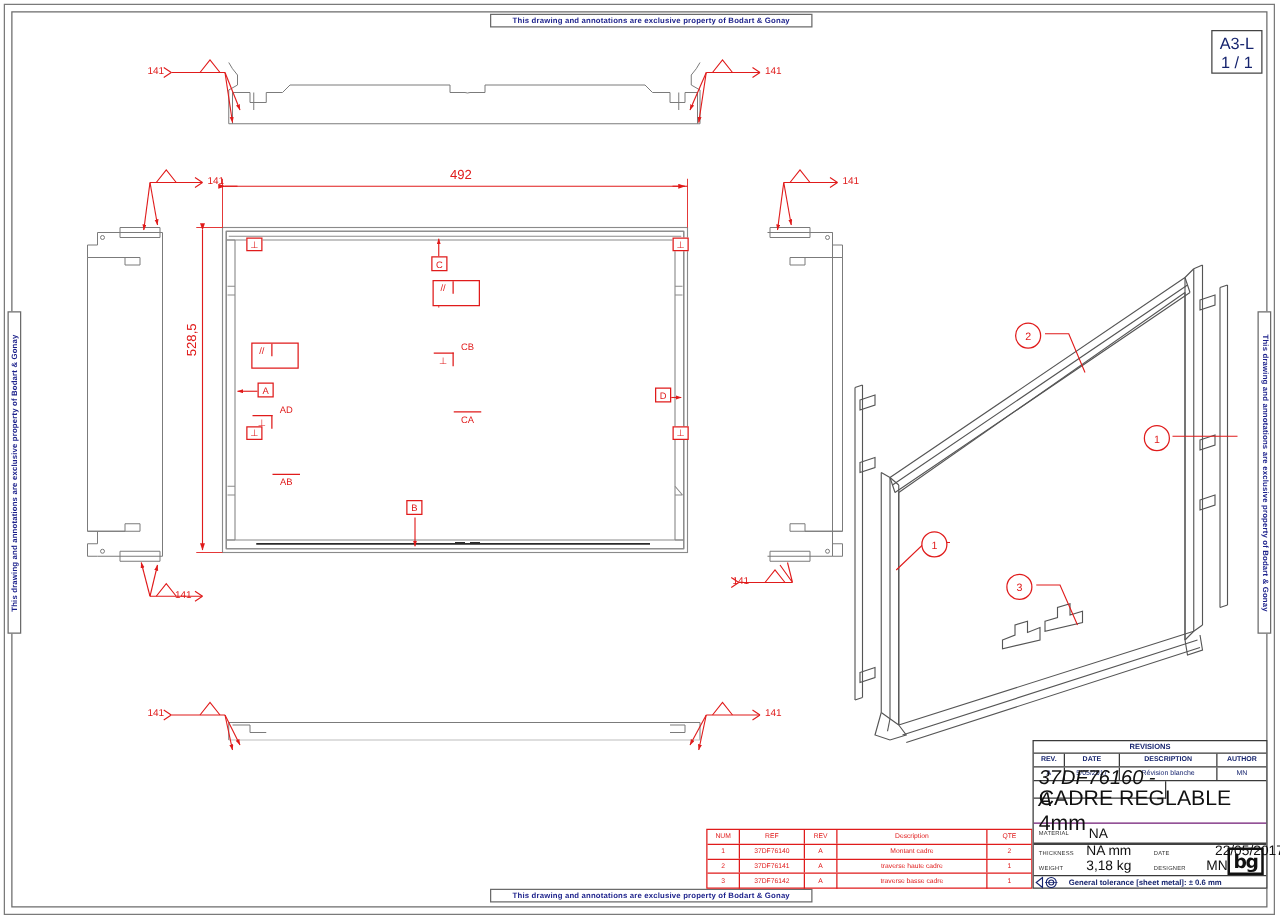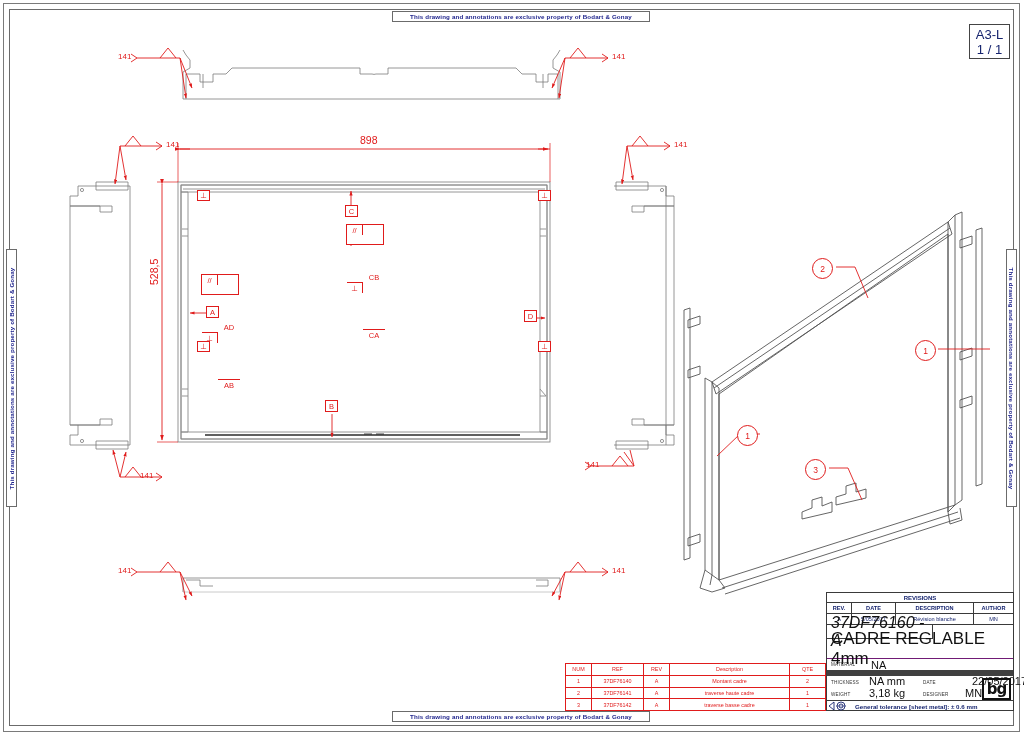--- a/index.html
+++ b/index.html
@@ -57,21 +57,21 @@
   .rev-head>div,.rev-row>div{border-right:1px solid #3a3a3a;color:#16246e;font-size:5.6px;font-weight:bold;
         display:flex;align-items:center;justify-content:center;box-sizing:border-box;overflow:hidden;white-space:nowrap;}
   .rev-head>div:last-child,.rev-row>div:last-child{border-right:none;}
   .rev-row>div{font-weight:normal;}
 
   .dwg-no{position:absolute;left:827px;top:625px;width:106px;height:14px;border-right:1px solid #3a3a3a;border-bottom:1px solid #3a3a3a;
           display:flex;align-items:center;padding-left:4px;font-size:16px;color:#111;box-sizing:border-box;font-style:italic;}
   .dwg-title{position:absolute;left:827px;top:639px;width:186px;height:20px;border-bottom:1px solid #701a75;
           display:flex;align-items:center;padding-left:4px;font-size:17px;color:#111;box-sizing:border-box;}
 
-  .mat-row{position:absolute;left:827px;top:659px;width:186px;height:17px;border-bottom:6px solid #404040;box-sizing:border-box;
+  .mat-row{position:absolute;left:827px;top:659px;width:186px;height:17px;border-bottom:2px solid #404040;box-sizing:border-box;
            display:flex;align-items:center;}
   .lbl{font-size:4.6px;color:#333;letter-spacing:.2px;}
   .val{font-size:11px;color:#111;}
 
   .mid-row{position:absolute;left:827px;top:676px;width:186px;height:25px;border-bottom:1px solid #3a3a3a;box-sizing:border-box;}
   .tol-row{position:absolute;left:827px;top:701px;width:186px;height:10px;box-sizing:border-box;display:flex;align-items:center;}
   .tol-txt{color:#16246e;font-size:6.2px;font-weight:bold;white-space:nowrap;}
 
   .logo{position:absolute;left:982px;top:678px;width:29px;height:22px;border:2px solid #111;box-sizing:border-box;
         display:flex;align-items:center;justify-content:center;font-size:15px;font-weight:bold;color:#111;
@@ -304,21 +304,21 @@
       <path d="M213,313 L190,313" marker-end="url(#ahs)"></path>
       <path d="M527,318 L545,318" marker-end="url(#ahs)"></path>
 
       <path d="M836,267 L855,267 L868,298"></path>
       <path d="M938,349 L990,349"></path>
       <path d="M760,434 L740,434 L717,456"></path>
       <path d="M829,468 L848,468 L862,500"></path>
     </g>
   </svg>
 
-  <div class="dimtxt" style="left:360px;top:134px;">898</div>
+  <div class="dimtxt" style="left:360px;top:134px;">492</div>
   <div class="dimtxt" style="left:148px;top:285px;transform:rotate(-90deg);transform-origin:left top;">528,5</div>
 
   <div class="weldtxt" style="left:118px;top:52px;">141</div>
   <div class="weldtxt" style="left:612px;top:52px;">141</div>
   <div class="weldtxt" style="left:166px;top:140px;">141</div>
   <div class="weldtxt" style="left:140px;top:471px;">141</div>
   <div class="weldtxt" style="left:674px;top:140px;">141</div>
   <div class="weldtxt" style="left:586px;top:460px;">141</div>
   <div class="weldtxt" style="left:118px;top:566px;">141</div>
   <div class="weldtxt" style="left:612px;top:566px;">141</div>

